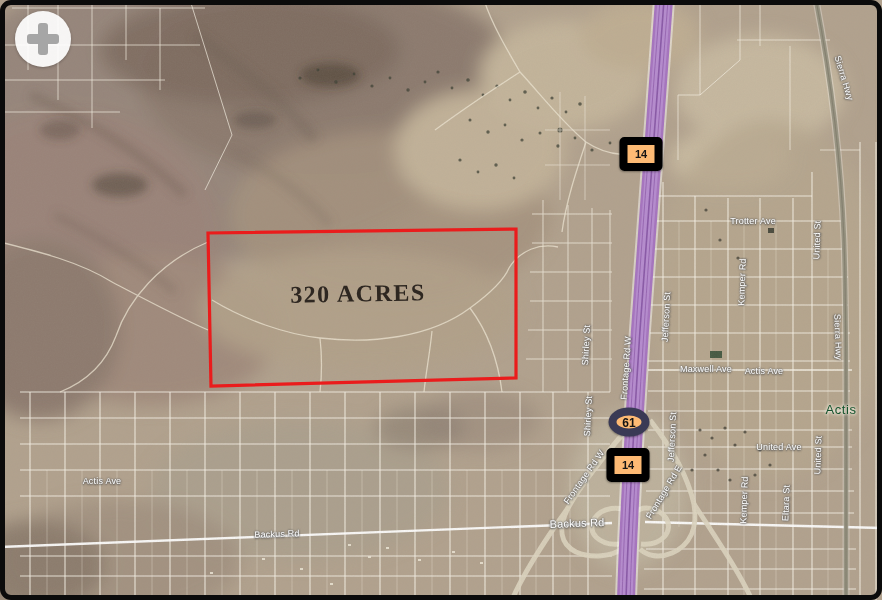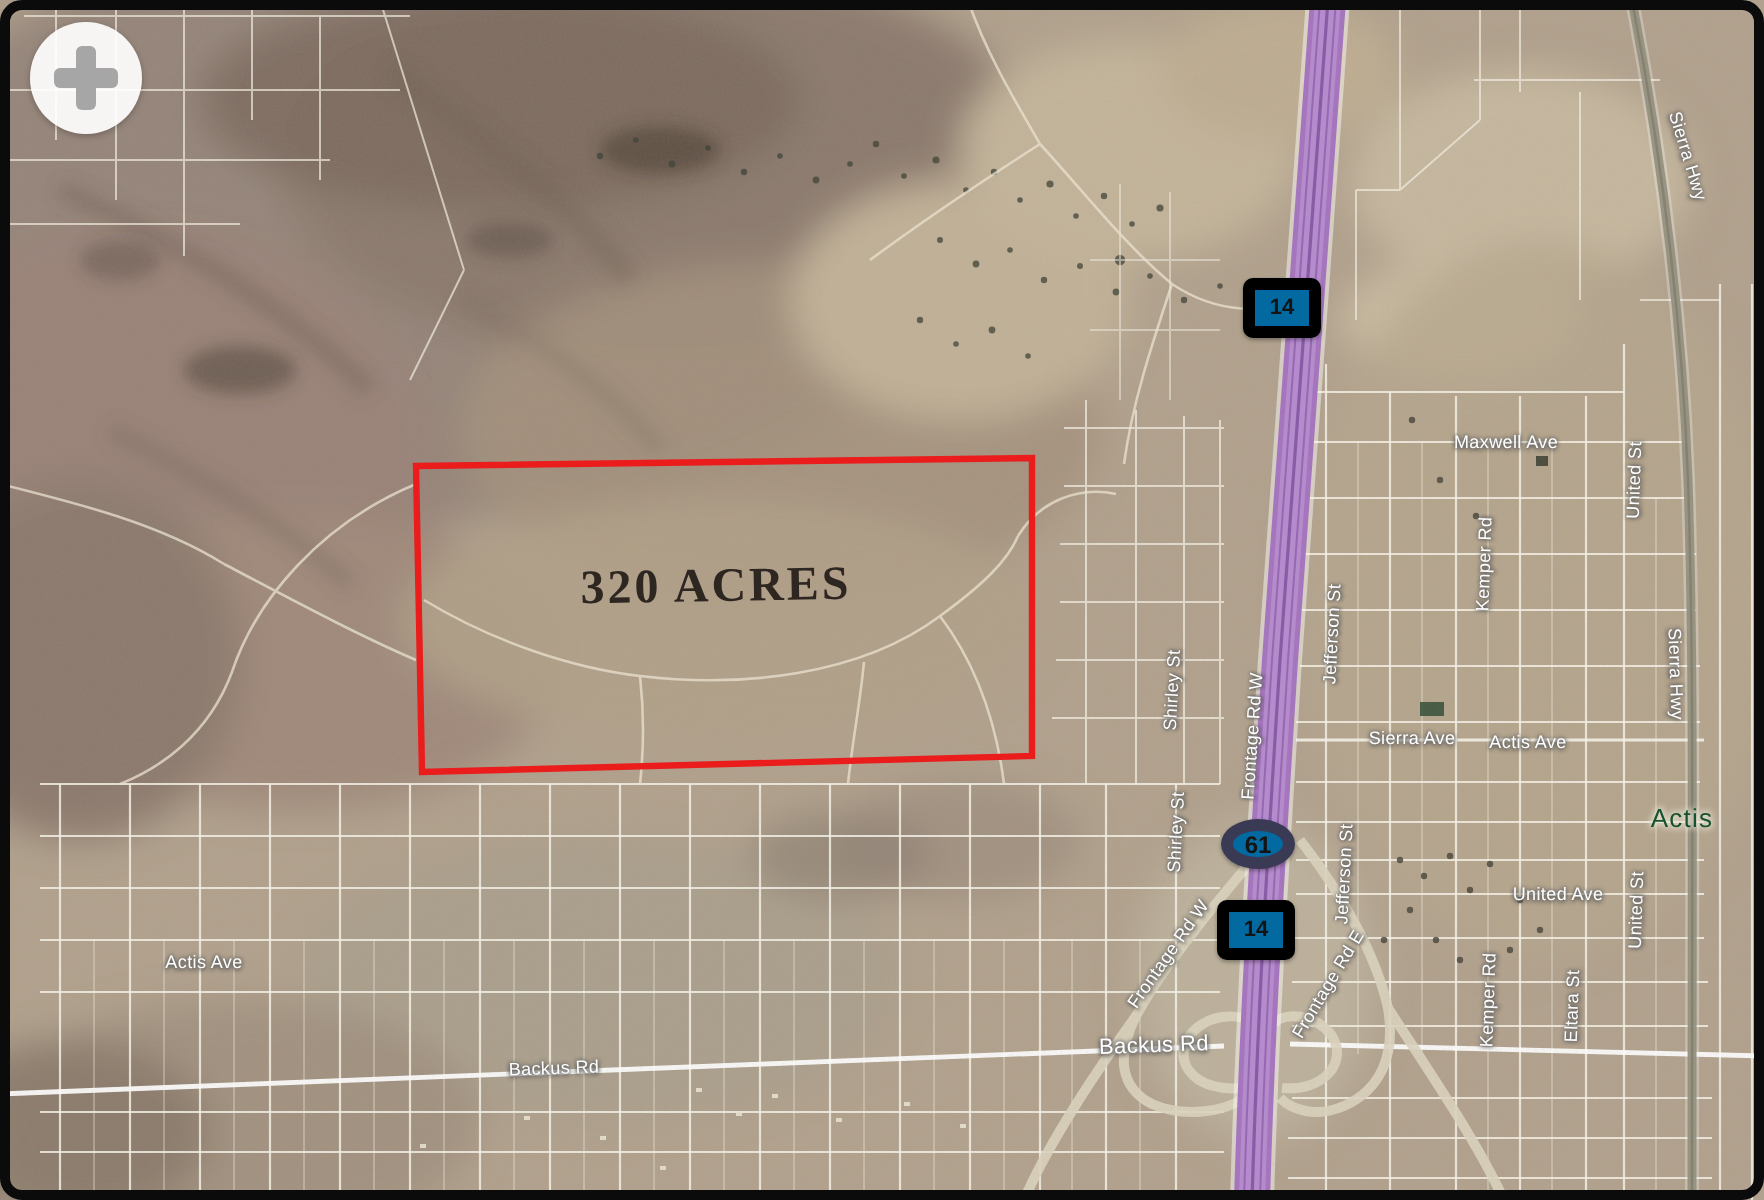--- a/index.html
+++ b/index.html
@@ -8,21 +8,21 @@
   .map svg{position:absolute;left:0;top:0;}
   .frame-border{position:absolute;inset:0;border:5px solid #0b0b0b;border-radius:11px;pointer-events:none;z-index:60;}
   
   .lbl{position:absolute;z-index:30;font-size:9px;color:#ffffff;white-space:nowrap;letter-spacing:.2px;
        text-shadow:0 0 2px #6a6a6a,0 0 2px #6a6a6a,0 1px 2px rgba(70,70,70,.9);}
   .lbl.big{font-size:11px;}
   .lbl.place{font-size:13px;color:#14532d;letter-spacing:.6px;
        text-shadow:0 0 3px #e8e2d4,0 0 3px #e8e2d4,0 0 4px #e8e2d4;}
   .lbl.acres{font-family:"Liberation Serif","DejaVu Serif",serif;font-weight:bold;font-size:24px;
        color:#2e2721;letter-spacing:1.5px;text-shadow:none;}
-  .shield{position:absolute;z-index:31;width:27px;height:18px;background:#0369a1;border:6px solid #000000;
+  .shield{position:absolute;z-index:31;width:27px;height:18px;background:#fdba74;border:8px solid #000000;
        border-radius:5px;display:flex;align-items:center;justify-content:center;
        font-weight:bold;font-size:11px;color:#141414;box-shadow:0 1px 2px rgba(0,0,0,.35);}
   .shield.oval{width:25px;height:13px;border-radius:50%;border-color:#3a3a55;font-size:12px;}
   
   .zoom-btn{position:absolute;left:15px;top:11px;width:56px;height:56px;border-radius:50%;
        background:rgba(255,255,255,.92);z-index:40;box-shadow:0 1px 3px rgba(0,0,0,.25);cursor:pointer;}
   .zoom-btn .plus{position:absolute;inset:0;}
   .zoom-btn .plus::before,.zoom-btn .plus::after{content:"";position:absolute;background:#a6a6a6;border-radius:3px;}
   .zoom-btn .plus::before{left:50%;top:12px;width:10px;height:32px;margin-left:-5px;}
   .zoom-btn .plus::after{top:50%;left:12px;height:10px;width:32px;margin-top:-5px;}
@@ -245,27 +245,27 @@
     <div class="lbl" style="left:586px;top:345px;transform:translate(-50%,-50%) rotate(-87deg);">Shirley St</div>
     <div class="lbl" style="left:588px;top:416px;transform:translate(-50%,-50%) rotate(-87deg);">Shirley St</div>
 
     <div class="lbl" style="left:626px;top:368px;transform:translate(-50%,-50%) rotate(-86deg);">Frontage Rd W</div>
     <div class="lbl" style="left:584px;top:477px;transform:translate(-50%,-50%) rotate(-55deg);">Frontage Rd W</div>
     <div class="lbl" style="left:664px;top:492px;transform:translate(-50%,-50%) rotate(-59deg);">Frontage Rd E</div>
 
     <div class="lbl" style="left:666px;top:317px;transform:translate(-50%,-50%) rotate(-87deg);">Jefferson St</div>
     <div class="lbl" style="left:672px;top:437px;transform:translate(-50%,-50%) rotate(-87deg);">Jefferson St</div>
 
-    <div class="lbl" style="left:753px;top:221px;transform:translate(-50%,-50%);">Maxwell Ave</div>
+    <div class="lbl" style="left:753px;top:221px;transform:translate(-50%,-50%);">Trotter Ave</div>
     <div class="lbl" style="left:817px;top:240px;transform:translate(-50%,-50%) rotate(-88deg);">United St</div>
     <div class="lbl" style="left:818px;top:455px;transform:translate(-50%,-50%) rotate(-88deg);">United St</div>
     <div class="lbl" style="left:742px;top:282px;transform:translate(-50%,-50%) rotate(-88deg);">Kemper Rd</div>
     <div class="lbl" style="left:744px;top:500px;transform:translate(-50%,-50%) rotate(-88deg);">Kemper Rd</div>
 
-    <div class="lbl" style="left:706px;top:369px;transform:translate(-50%,-50%);">Sierra Ave</div>
+    <div class="lbl" style="left:706px;top:369px;transform:translate(-50%,-50%);">Maxwell Ave</div>
     <div class="lbl" style="left:764px;top:371px;transform:translate(-50%,-50%);">Actis Ave</div>
     <div class="lbl" style="left:779px;top:447px;transform:translate(-50%,-50%);">United Ave</div>
     <div class="lbl" style="left:102px;top:481px;transform:translate(-50%,-50%);">Actis Ave</div>
     <div class="lbl" style="left:786px;top:503px;transform:translate(-50%,-50%) rotate(-88deg);">Eltara St</div>
 
     <div class="lbl place" style="left:841px;top:409px;transform:translate(-50%,-50%);">Actis</div>
 
     <div class="zoom-btn">
       <span class="plus"></span>
     </div>

